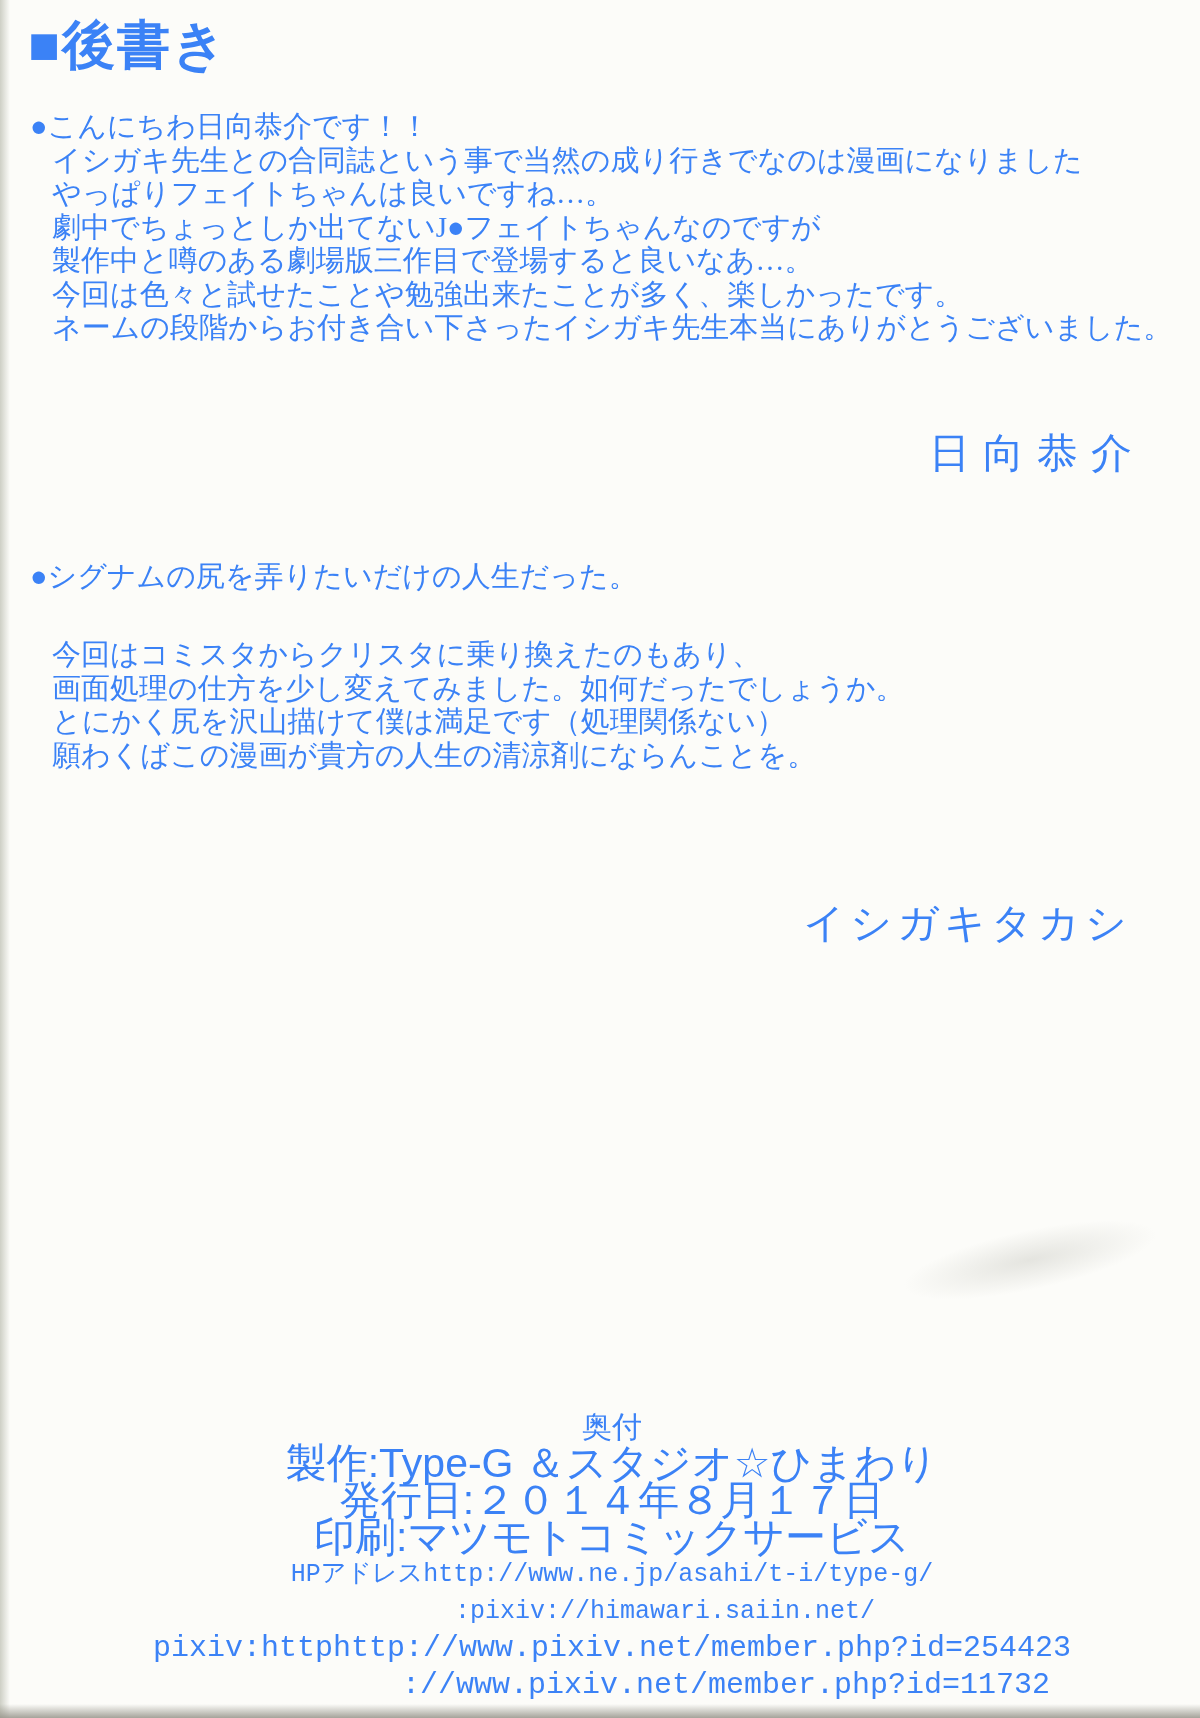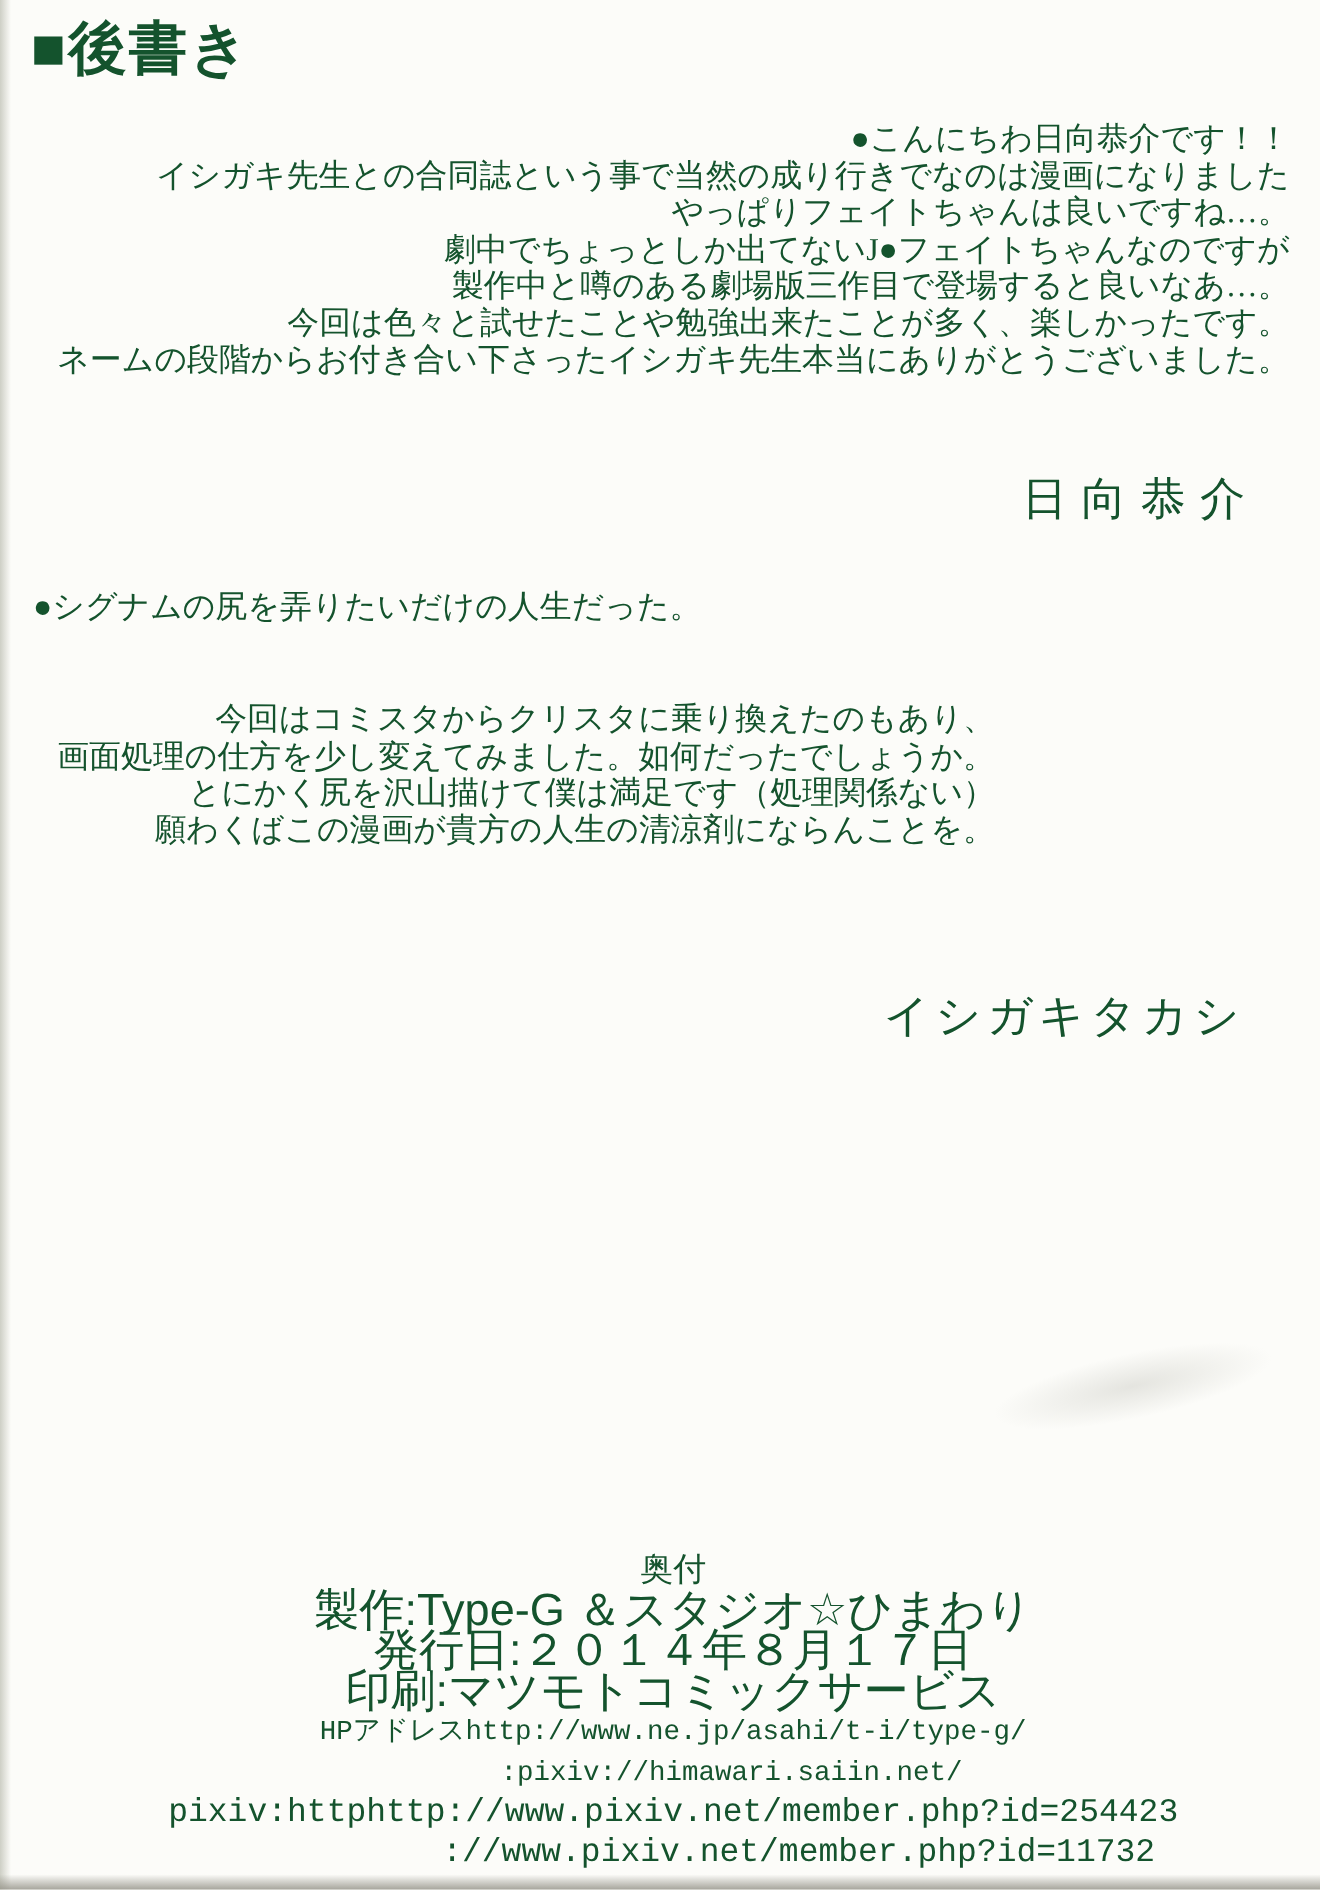--- a/index.html
+++ b/index.html
@@ -6,21 +6,21 @@
     margin: 0;
     padding: 0;
     background: #e9e9e4;
   }
   .page {
     position: relative;
     width: 1200px;
     height: 1718px;
     background: #fcfcf9;
     overflow: hidden;
-    color: #14532d;
+    color: #3b82f6;
   }
   
   .scan-edge-left {
     position: absolute;
     left: 0; top: 0;
     width: 10px; height: 100%;
     background: linear-gradient(to right, rgba(190,192,180,0.75), rgba(190,192,180,0));
   }
   .scan-edge-bottom {
     position: absolute;
@@ -45,26 +45,25 @@
     letter-spacing: 2px;
     line-height: 1.1;
     margin: 0;
   }
 
   .body-text {
     font-family: "Liberation Serif", "DejaVu Serif", serif;
     font-size: 29px;
     line-height: 33.5px;
     white-space: nowrap;
-    text-align: right;
   }
 
   .para1 { position: absolute; left: 30px; top: 110px; }
   .para2 { position: absolute; left: 52px; top: 638px; }
-  .opening2 { position: absolute; left: 30px; top: 536px; }
+  .opening2 { position: absolute; left: 30px; top: 560px; }
 
   .para1 .line.indent { padding-left: 22px; }
 
   .signature {
     position: absolute;
     font-family: "Liberation Serif", "DejaVu Serif", serif;
     font-size: 41px;
     white-space: nowrap;
   }
   .sig1 { top: 426px; right: 55px; letter-spacing: 13px; }

